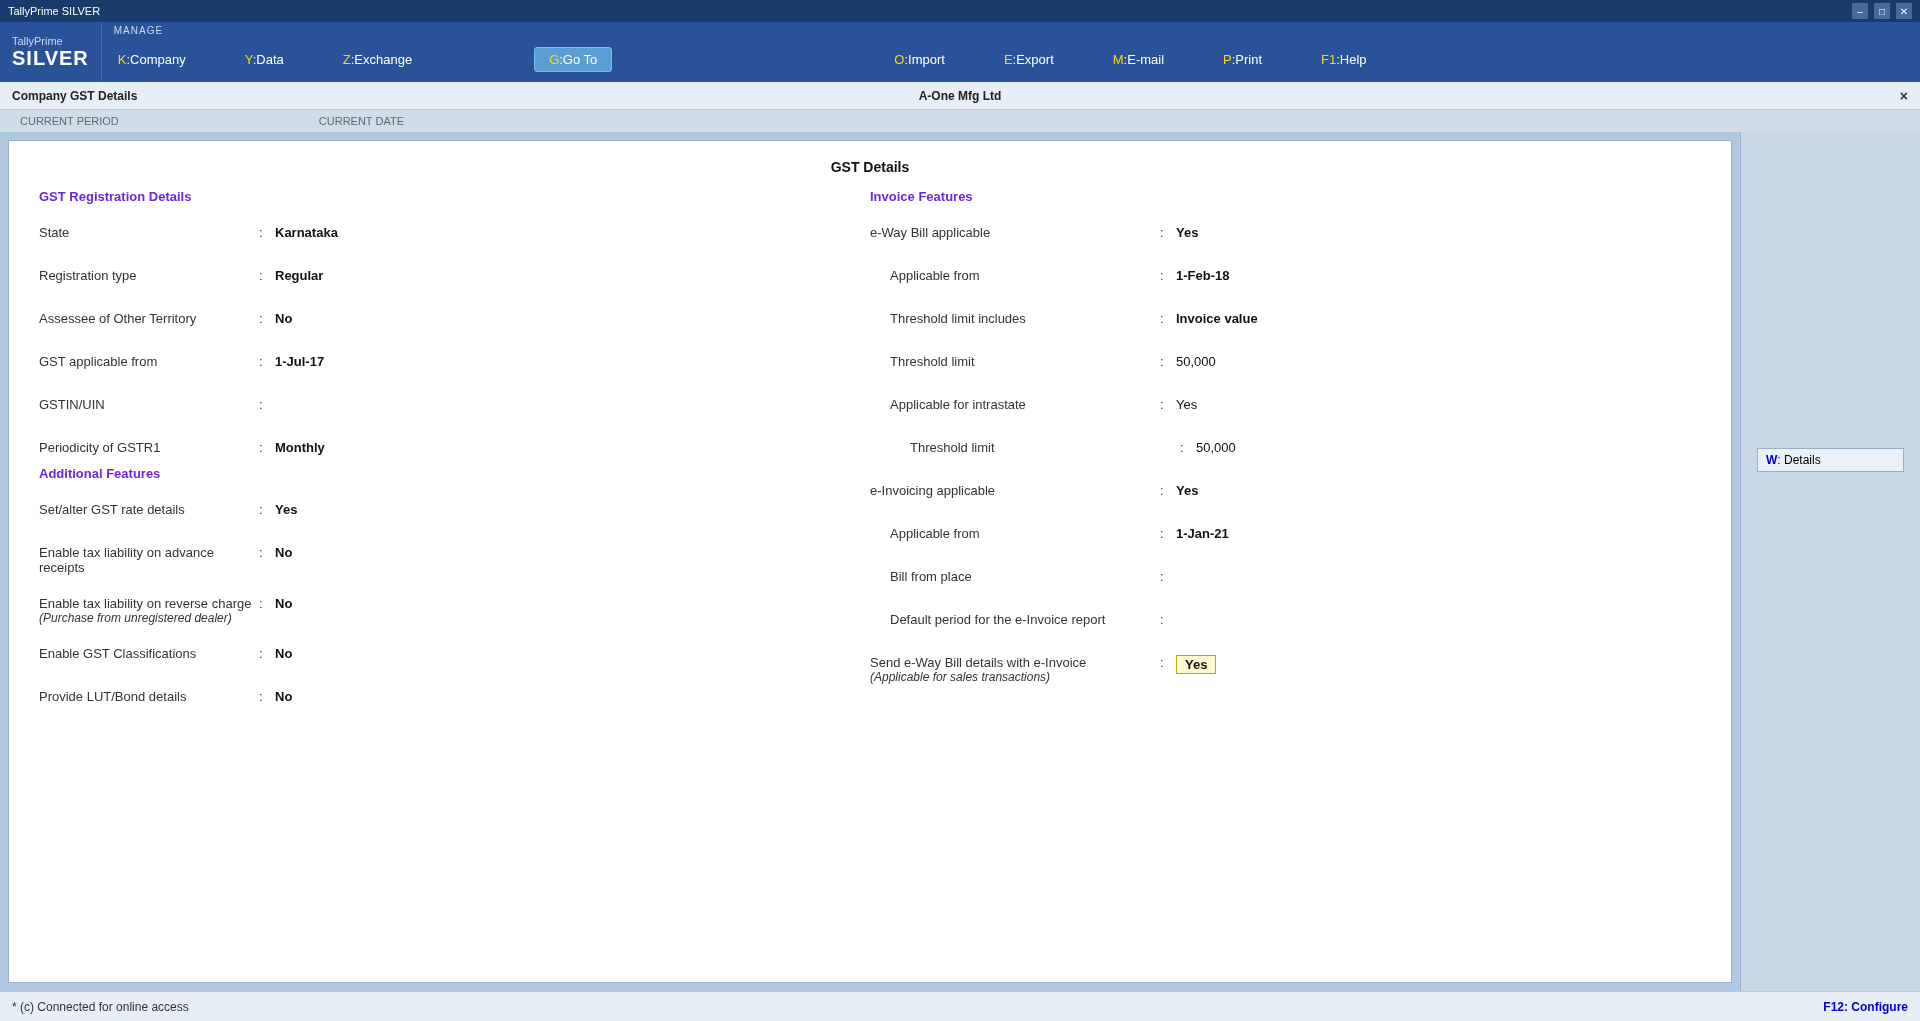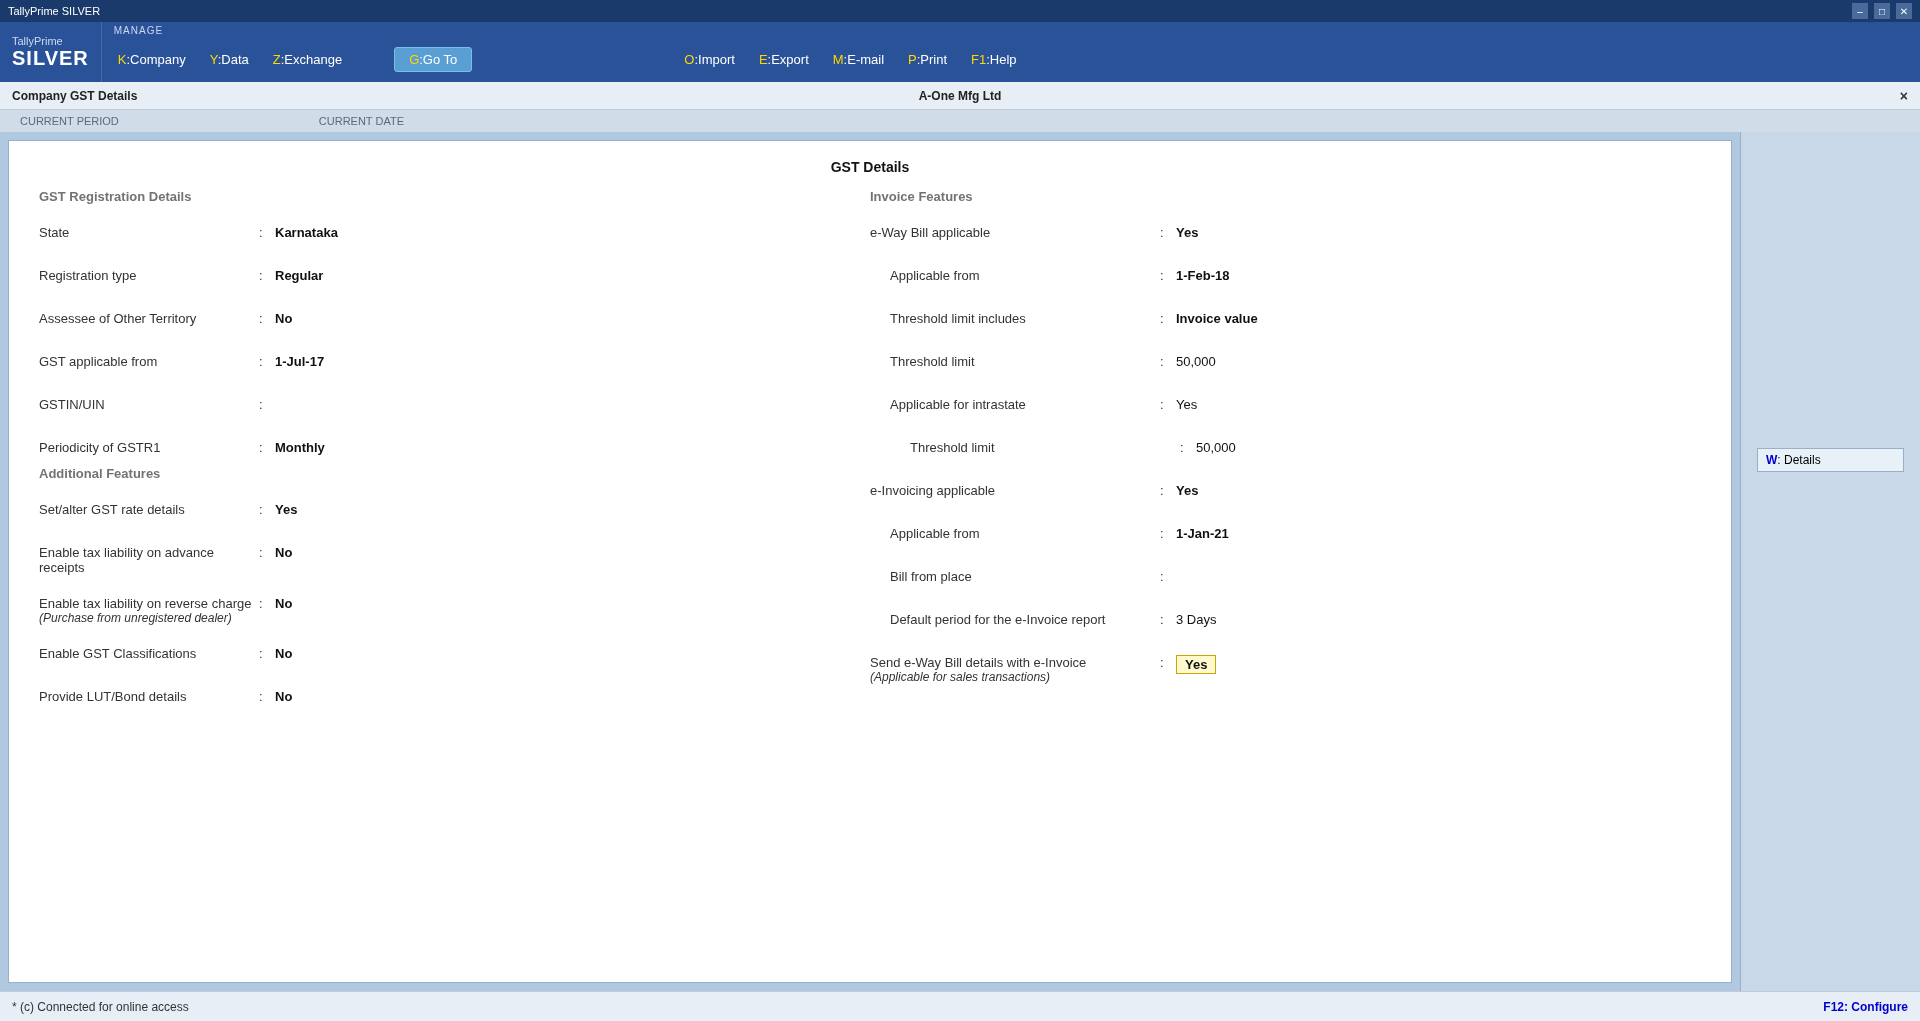--- a/index.html
+++ b/index.html
@@ -71,20 +71,21 @@
       color: #cdd8f0;
       padding: 3px 12px 0;
       text-transform: uppercase;
       letter-spacing: 1px;
     }
     .menu-items {
       display: flex;
       flex: 1;
       align-items: center;
       padding: 0 4px;
+      gap: 35px;
     }
     .menu-item {
       color: white;
       padding: 4px 12px;
       font-size: 13px;
       cursor: pointer;
       white-space: nowrap;
     }
     .menu-item .key { color: #ffd700; }
 
@@ -171,21 +172,21 @@
       gap: 0;
     }
 
     .gst-left, .gst-right {
       flex: 1;
     }
 
     .section-heading {
       font-weight: bold;
       font-size: 13px;
-      color: #737373;
+      color: #6d28d9;
       margin-bottom: 10px;
     }
 
     .field-row {
       display: flex;
       margin-bottom: 4px;
       align-items: flex-start;
       min-height: 22px;
       margin-top: 21px;
     }
@@ -421,21 +422,20 @@
           <span class="field-value">1-Jan-21</span>
         </div>
         <div class="field-row">
           <span class="field-label indent">Bill from place</span>
           <span class="field-colon">:</span>
           <span class="field-value normal"></span>
         </div>
         <div class="field-row">
           <span class="field-label indent">Default period for the e-Invoice report</span>
           <span class="field-colon">:</span>
-          <span class="field-value normal">3  Days</span>
         </div>
         <div class="field-row" style="align-items:flex-start;">
           <span class="field-label" style="display:flex;flex-direction:column;width:290px;">
             <span>Send e-Way Bill details with e-Invoice</span>
             <span style="font-style:italic;font-size:12px;">(Applicable for sales transactions)</span>
           </span>
           <span class="field-colon">:</span>
           <span class="field-value" style="font-weight:normal;">
             <span style="background:#fffacd;border:1px solid #c8a800;padding:1px 8px;font-weight:bold;display:inline-block;">Yes</span>
           </span>

